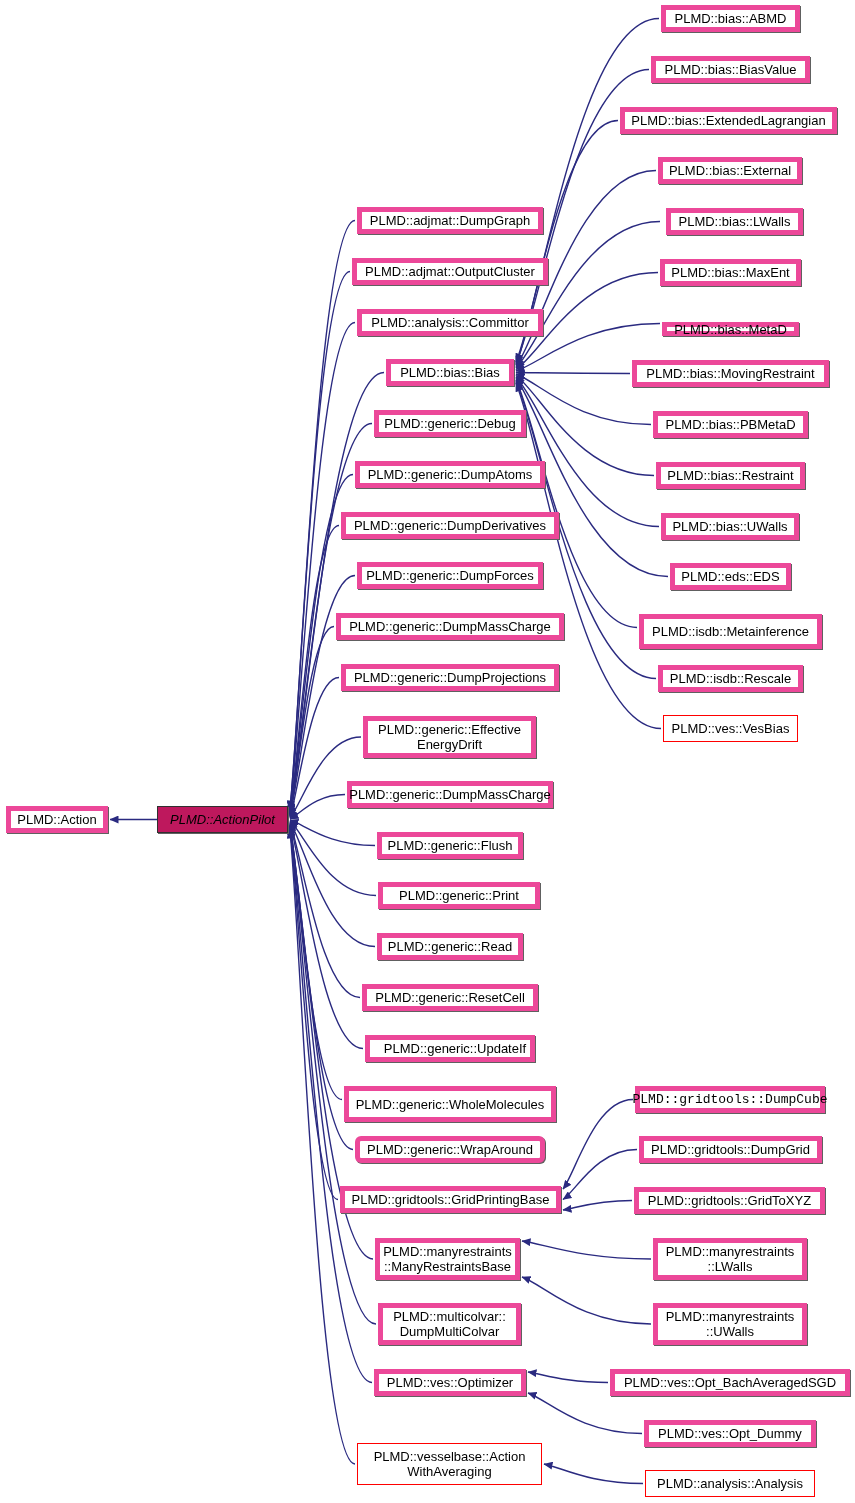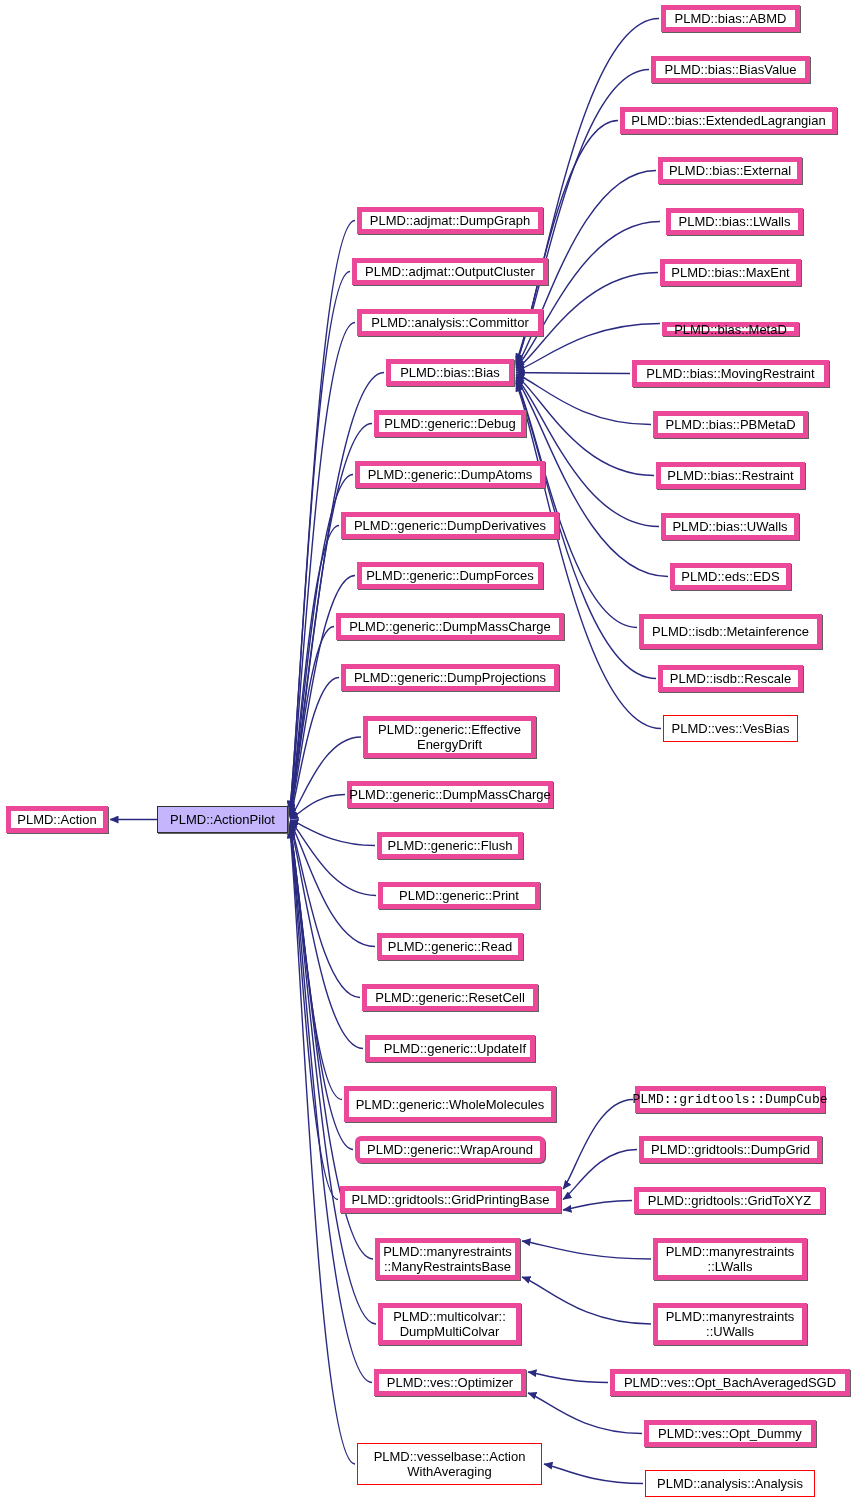--- a/index.html
+++ b/index.html
@@ -34,22 +34,23 @@
     line-height: 15px;
     color: #000000;
     background: #ffffff;
     border: 5px solid #ec4899;
     box-shadow: 1px 1px 0 0 #606060;
     white-space: pre-line;
     letter-spacing: 0px;
     z-index: 3;
   }
   .node.root {
-    background: #c4b5fd;
+    background: #be185d;
     border: 1px solid #303030;
+    font-style: italic;
   }
   .node.highlight {
     border: 1px solid #ff0000;
     box-shadow: none;
   }
   .node span {
     display: block;
     padding: 0 4px;
   }
 </style>

